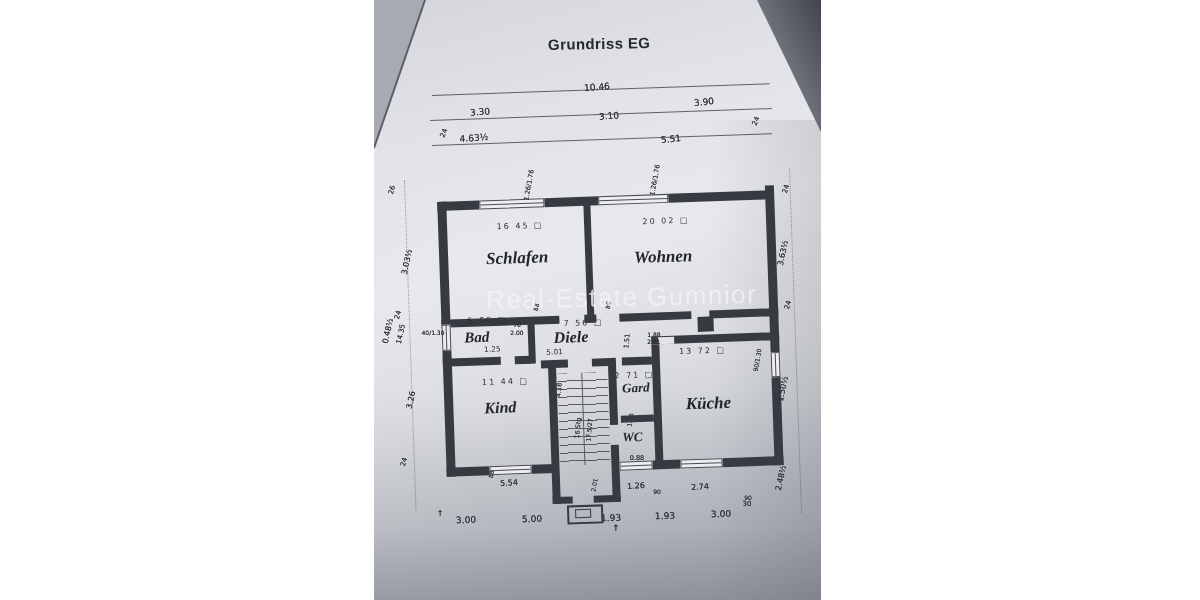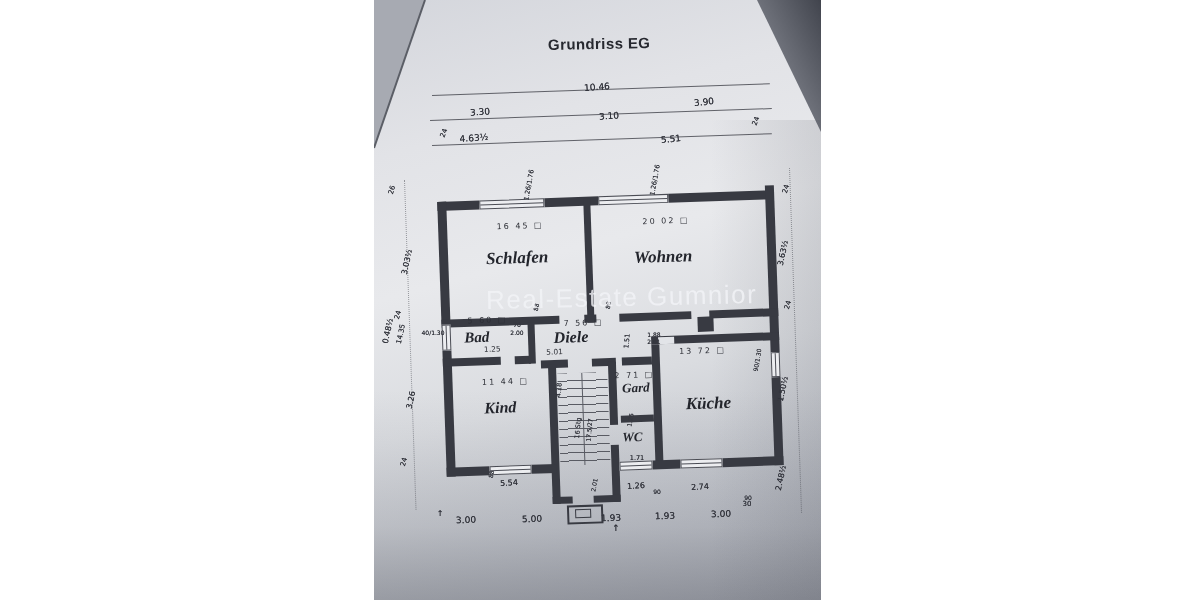--- a/index.html
+++ b/index.html
@@ -174,16 +174,16 @@
     <span class="dim" style="left: 517px; top: 332px; font-size: 6px; transform: translate(-50%, -50%) rotate(0deg);">2.00</span>
     <span class="dim" style="left: 536px; top: 307px; font-size: 6px; transform: translate(-50%, -50%) rotate(-80deg);">88</span>
     <span class="dim" style="left: 608px; top: 305px; font-size: 6px; transform: translate(-50%, -50%) rotate(-80deg);">88</span>
     <span class="dim" style="left: 627px; top: 341px; font-size: 6.5px; transform: translate(-50%, -50%) rotate(-85deg);">1.51</span>
     <span class="dim" style="left: 654px; top: 334px; font-size: 6px; transform: translate(-50%, -50%) rotate(0deg);">1.88</span>
     <span class="dim" style="left: 654px; top: 341px; font-size: 6px; transform: translate(-50%, -50%) rotate(0deg);">2.01</span>
     <span class="dim" style="left: 559px; top: 390px; font-size: 6.5px; transform: translate(-50%, -50%) rotate(-85deg);">4.18</span>
     <span class="dim" style="left: 578px; top: 428px; font-size: 6.5px; transform: translate(-50%, -50%) rotate(-85deg);">16 Stg</span>
     <span class="dim" style="left: 589px; top: 430px; font-size: 6px; transform: translate(-50%, -50%) rotate(-85deg);">17.5/27</span>
     <span class="dim" style="left: 630px; top: 420px; font-size: 6px; transform: translate(-50%, -50%) rotate(-80deg);">1.26</span>
-    <span class="dim" style="left: 637px; top: 458px; font-size: 6.5px; transform: translate(-50%, -50%) rotate(0deg);">1.71</span>
+    <span class="dim" style="left: 637px; top: 458px; font-size: 6.5px; transform: translate(-50%, -50%) rotate(0deg);">0.88</span>
   </div>
 
 <div class="watermark">Real-Estate Gumnior</div>
 
 </body></html>

